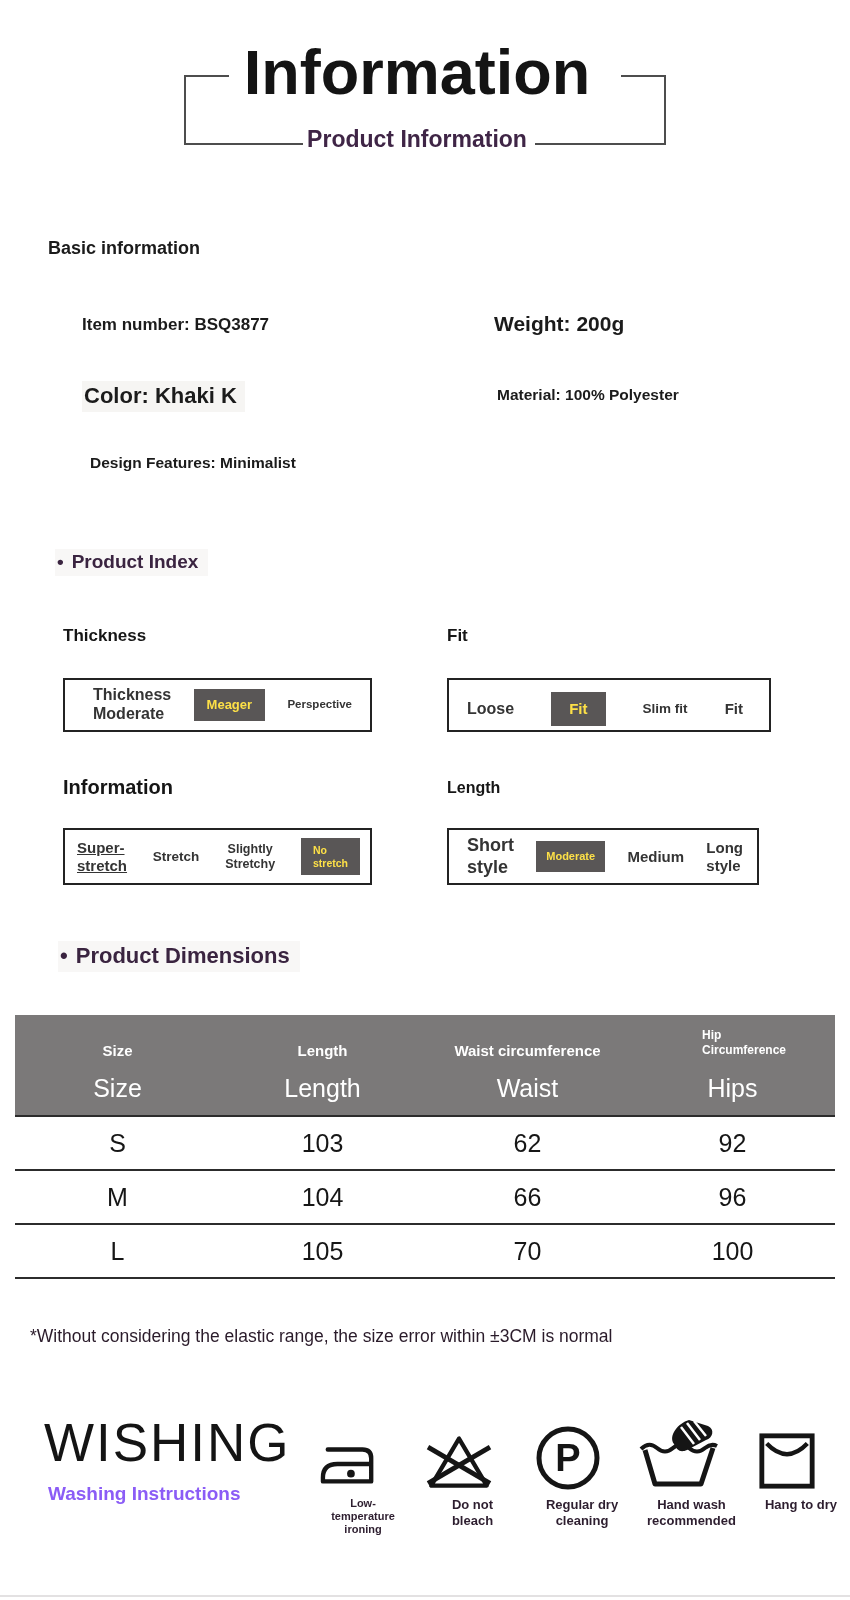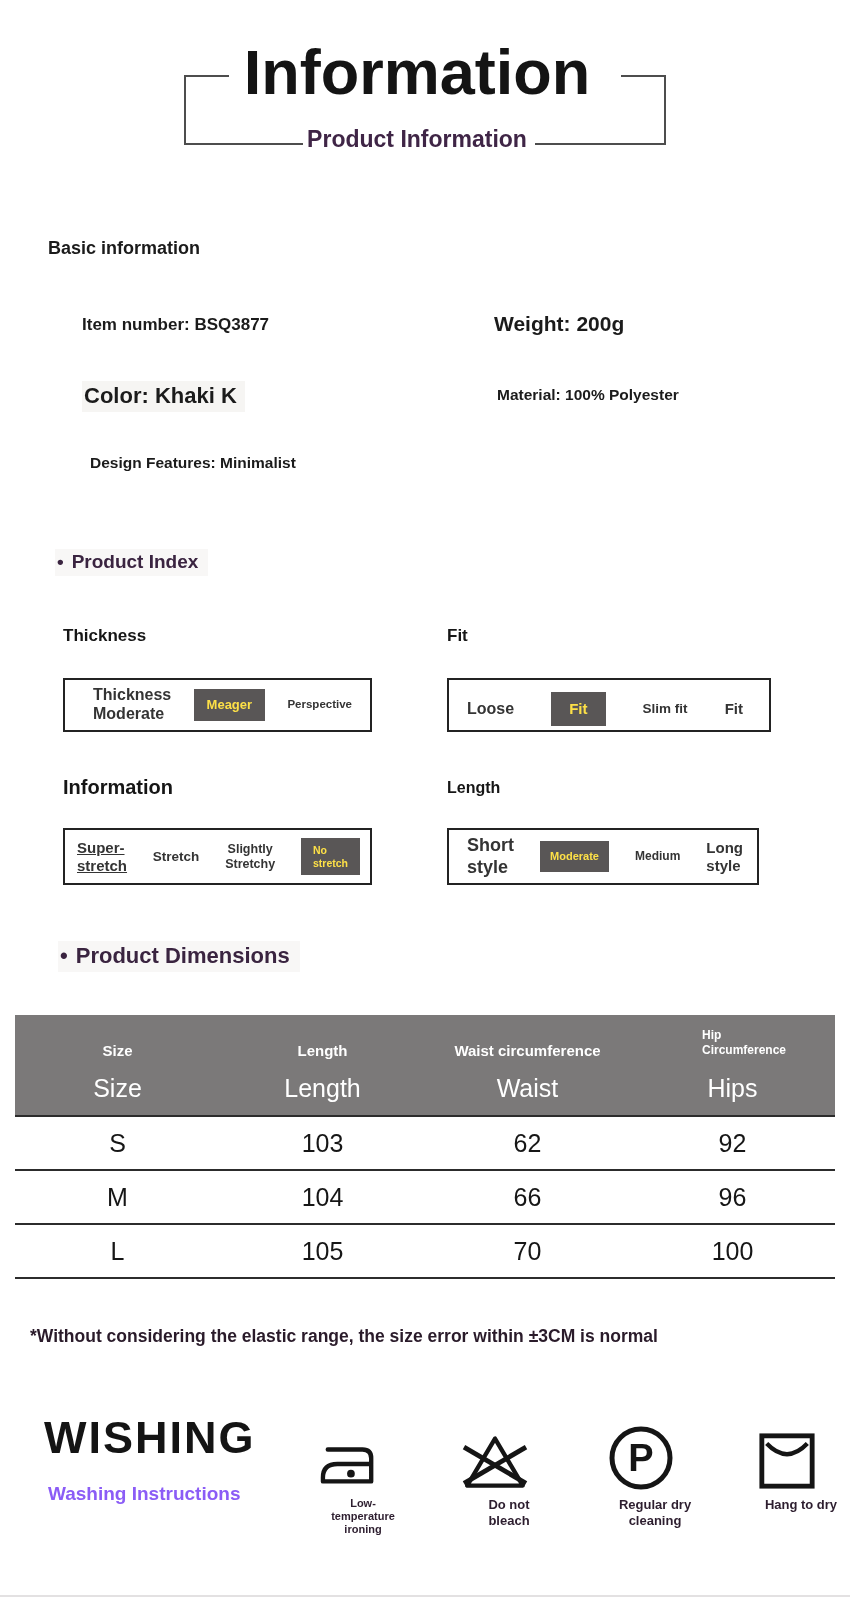--- a/index.html
+++ b/index.html
@@ -50,45 +50,45 @@
   .o-loose  { font-size:16px; }
   .o-fitsel { font-size:15px; padding:8px 18px; }
   .o-slim   { font-size:13.5px; }
   .o-fit2   { font-size:15px; }
   .o-super  { font-size:15px; text-align:left;text-decoration:underline; }
   .o-stretch{ font-size:13.5px; }
   .o-slight { font-size:12.5px; }
   .o-nostr  { font-size:10.5px; padding:6px 12px; text-align:left; }
   .o-short  { font-size:18px; text-align:left; }
   .o-moder  { font-size:11px; padding:9px 10px; }
-  .o-medium { font-size:12px; }
+  .o-medium { font-size:15px; }
   .o-long   { font-size:15px; text-align:left; }
 
   
   .pd-heading { left:58px; top:941px; font-size:22px; font-weight:700; color:#3a2440; background:#f8f7f6; padding:2px 10px 3px 2px;}
   .dim-table { left:15px; top:1015px; width:820px; }
   .dim-row { display:grid; grid-template-columns:repeat(4, 1fr); }
   .dim-head { background:#7b7979; color:#ffffff; }
   .h1 { height:46px; }
   .h1 .cell { display:flex; align-items:flex-end; justify-content:center;
     font-size:15px; font-weight:700; padding-bottom:2px; }
   .h1 .c4 { justify-content:flex-start; padding-left:72px; font-size:12px;
     line-height:1.3; align-items:flex-end; }
   .h2 { height:54px; }
   .h2 .cell { display:flex; align-items:center; justify-content:center;
     font-size:25px; font-weight:400; }
   .dim-body .dim-row { height:52px; border-top:2px solid #2c2c2c; }
   .dim-body { border-top:2px solid #2c2c2c; border-bottom:2px solid #2c2c2c; }
   .dim-body .dim-row:first-child { border-top:none; }
   .dim-body .cell { display:flex; align-items:center; justify-content:center;
     font-size:25px; font-weight:400; color:#161616; }
-  .size-note { left:30px; top:1326px; font-size:17.5px; font-weight:700; color:#2a1b2a; }
-
-  
-  .wash-brand { left:44px; top:1412px; font-size:45px; font-weight:700;
+  .size-note { left:30px; top:1326px; font-size:17.5px; font-weight:400; color:#2a1b2a; }
+
+  
+  .wash-brand { left:44px; top:1412px; font-size:53px; font-weight:400;
     letter-spacing:2px; color:#141414; }
   .wash-heading { left:48px; top:1483px; font-size:19px; font-weight:700; color:#8b5cf6; }
   .care-row { left:298px; top:1418px; width:540px; display:flex; justify-content:space-between; }
   .care { display:flex; flex-direction:column; align-items:center; width:102px; }
   .care-glyph { height:74px; display:flex; align-items:flex-end; justify-content:center; }
   .care-label { margin-top:5px; text-align:center; font-size:13px; font-weight:700;
     color:#2d1e2f; line-height:1.2;margin-left:28px; }
   .care-label.small { font-size:11px; }
   .bottom-rule { left:0; right:0; bottom:3px; height:2px; background:#e3e1e2; }
 </style>
@@ -225,20 +225,32 @@
       <div class="care-glyph">
         <svg width="68" height="68" viewBox="0 0 68 68">
           <circle cx="34" cy="34" r="29" fill="none" stroke="#151515" stroke-width="5"></circle>
           <text x="34" y="47" text-anchor="middle" font-size="38" font-weight="700" font-family="Liberation Sans, sans-serif" fill="#151515">P</text>
         </svg>
       </div>
       <div class="care-label pre">Regular dry
 cleaning</div>
     </div>
 
+    <div class="care">
+      <div class="care-glyph">
+        <svg width="84" height="76" viewBox="0 0 84 76">
+          <path d="M9 34 L19 68 H65 L77 32" fill="none" stroke="#151515" stroke-width="5" stroke-linejoin="round"></path>
+          <path d="M5 33 Q13 25 21 32 Q29 39 37 32 Q45 25 53 32 Q61 39 69 32 Q75 27 81 30" fill="none" stroke="#151515" stroke-width="4"></path>
+          <path d="M38 28 C32 20 42 7 53 4 L72 10 C79 13 77 22 70 24 L51 34 C44 37 41 34 38 28 Z" fill="#151515"></path>
+          <path d="M45 11 L58 28 M51 7 L64 24 M58 5 L70 20" stroke="#ffffff" stroke-width="2.5"></path>
+        </svg>
+      </div>
+      <div class="care-label pre">Hand wash
+recommended</div>
+    </div>
 
     <div class="care">
       <div class="care-glyph">
         <svg width="60" height="62" viewBox="0 0 62 62">
           <rect x="5" y="5" width="52" height="52" fill="none" stroke="#151515" stroke-width="5"></rect>
           <path d="M10 13 Q31 35 52 13" fill="none" stroke="#151515" stroke-width="4.5"></path>
         </svg>
       </div>
       <div class="care-label">Hang to dry</div>
     </div>

